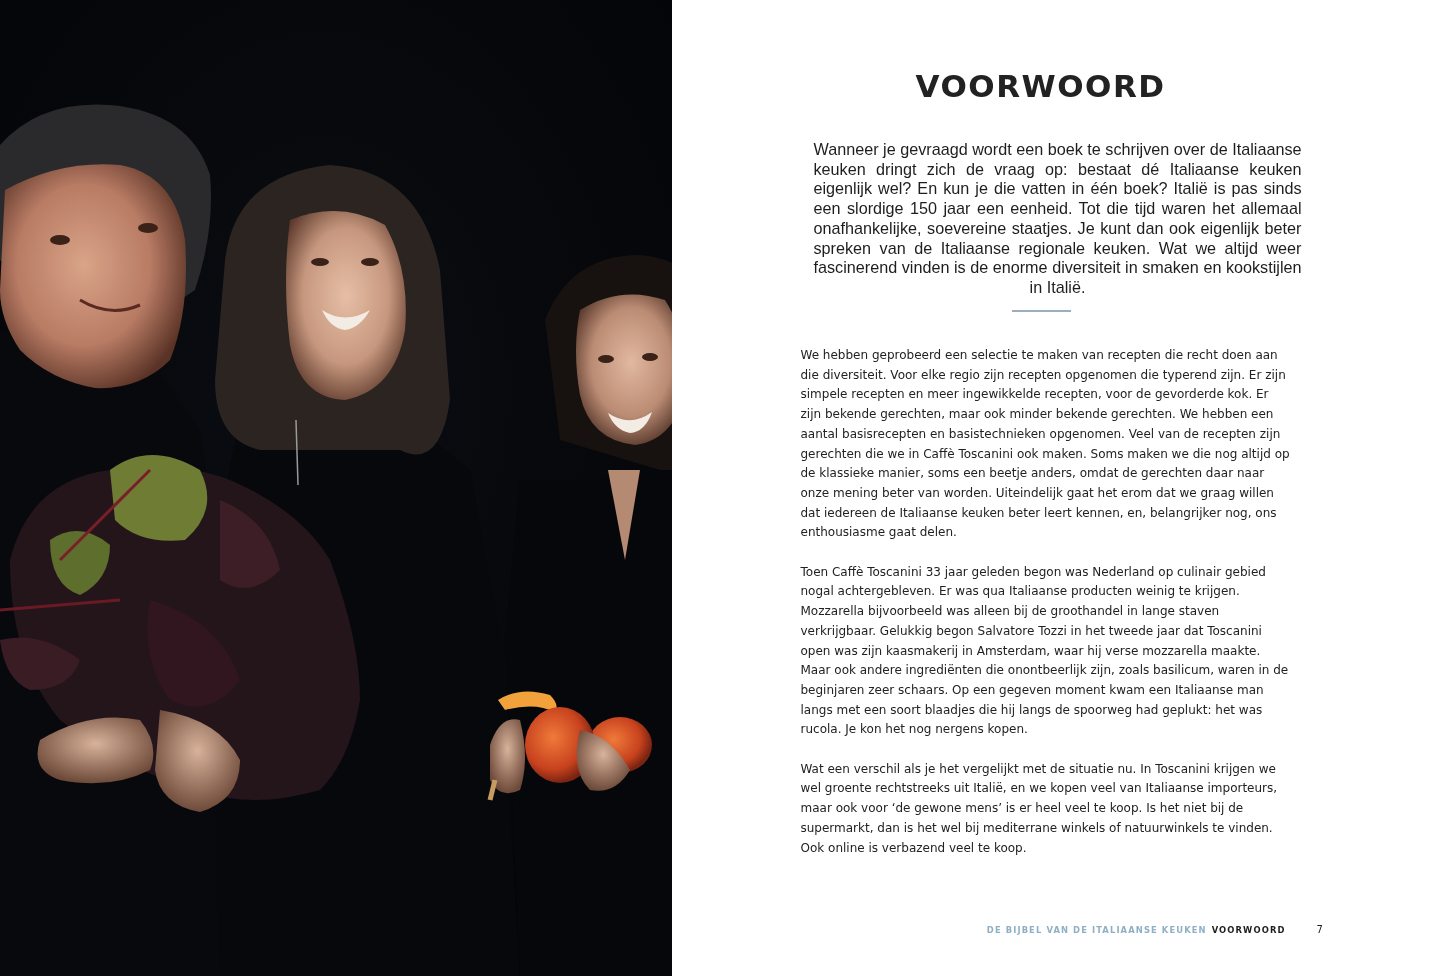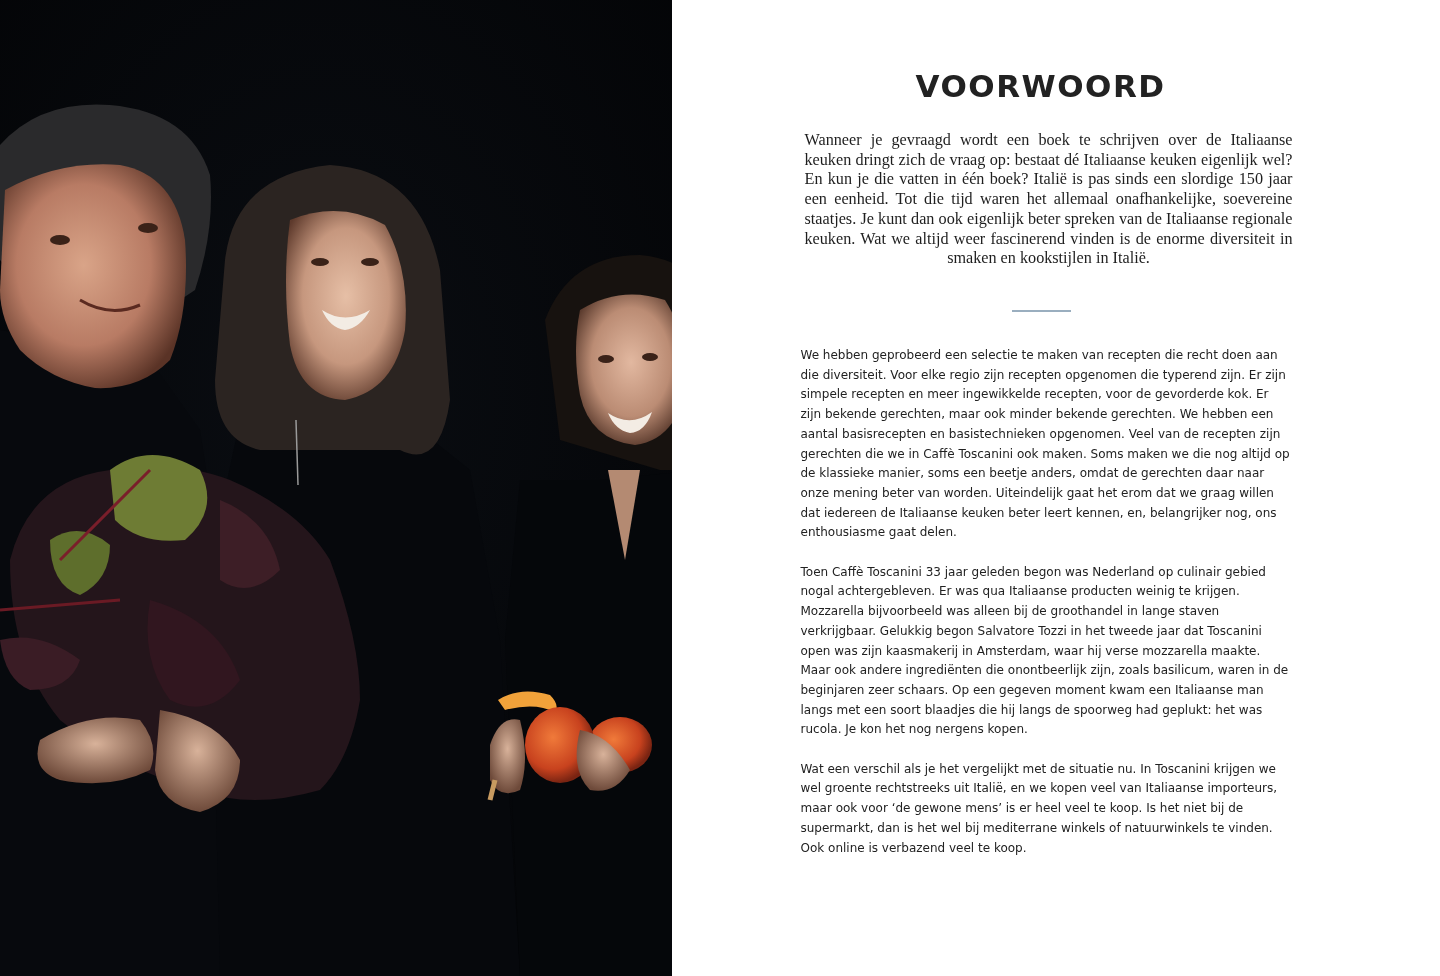--- a/index.html
+++ b/index.html
@@ -51,27 +51,27 @@
       font-size: 31px;
       letter-spacing: 1.5px;
       color: #222222;
       margin: 0;
     }
     .intro {
       position: absolute;
       top: 124px;
       left: 126px;
       width: 488px;
-      font-family: Liberation Serif, serif;
+      font-family: Liberation Sans, sans-serif;
       font-size: 16.2px;
       line-height: 19.7px;
       text-align: justify;
       text-align-last: center;
       color: #1e1e1e;
-      margin: 7px;
+      margin: 16px;
       hyphens: manual;
     }
     .divider {
       position: absolute;
       top: 310px;
       left: 340px;
       width: 59px;
       height: 2px;
       background: #9aaebf;
     }
@@ -222,15 +222,21 @@
     <p class="intro">Wanneer je gevraagd wordt een boek te schrijven over de Ita­liaanse keuken dringt zich de vraag op: bestaat dé Italiaanse keuken eigenlijk wel? En kun je die vatten in één boek? Italië is pas sinds een slordige 150 jaar een eenheid. Tot die tijd waren het allemaal onafhankelijke, soevereine staatjes. Je kunt dan ook eigenlijk beter spreken van de Italiaanse regionale keuken. Wat we altijd weer fascinerend vinden is de enorme diversiteit in smaken en kookstijlen in Italië.</p>
 
     <div class="divider"></div>
 
     <div class="body-text">
       <p>We hebben geprobeerd een selectie te maken van recepten die recht doen aan die diversiteit. Voor elke regio zijn recepten opgenomen die type­rend zijn. Er zijn simpele recepten en meer ingewikkelde recepten, voor de gevorderde kok. Er zijn bekende gerechten, maar ook minder bekende gerechten. We hebben een aantal basisrecepten en basistechnieken op­genomen. Veel van de recepten zijn gerechten die we in Caffè Toscanini ook maken. Soms maken we die nog altijd op de klassieke manier, soms een beetje anders, omdat de gerechten daar naar onze mening beter van worden. Uiteindelijk gaat het erom dat we graag willen dat iedereen de Italiaanse keuken beter leert kennen, en, belangrijker nog, ons enthousi­asme gaat delen.</p>
       <p>Toen Caffè Toscanini 33 jaar geleden begon was Nederland op culinair gebied nogal achtergebleven. Er was qua Italiaanse producten weinig te krijgen. Mozzarella bijvoorbeeld was alleen bij de groothandel in lange staven verkrijgbaar. Gelukkig begon Salvatore Tozzi in het tweede jaar dat Toscanini open was zijn kaasmakerij in Amsterdam, waar hij verse mozza­rella maakte. Maar ook andere ingrediënten die onontbeerlijk zijn, zoals basilicum, waren in de beginjaren zeer schaars. Op een gegeven moment kwam een Italiaanse man langs met een soort blaadjes die hij langs de spoorweg had geplukt: het was rucola. Je kon het nog nergens kopen.</p>
       <p>Wat een verschil als je het vergelijkt met de situatie nu. In Toscanini krij­gen we wel groente rechtstreeks uit Italië, en we kopen veel van Italiaanse importeurs, maar ook voor ‘de gewone mens’ is er heel veel te koop. Is het niet bij de supermarkt, dan is het wel bij mediterrane winkels of natuur­winkels te vinden. Ook online is verbazend veel te koop.</p>
     </div>
 
+    <div class="footer">
+      <span class="book-title">
+        <span class="series">DE BIJBEL VAN DE ITALIAANSE KEUKEN</span><span class="chapter">VOORWOORD</span>
+      </span>
+      <span class="page-number">7</span>
+    </div>
   </div>
 
 </div>
 
 </body></html>

